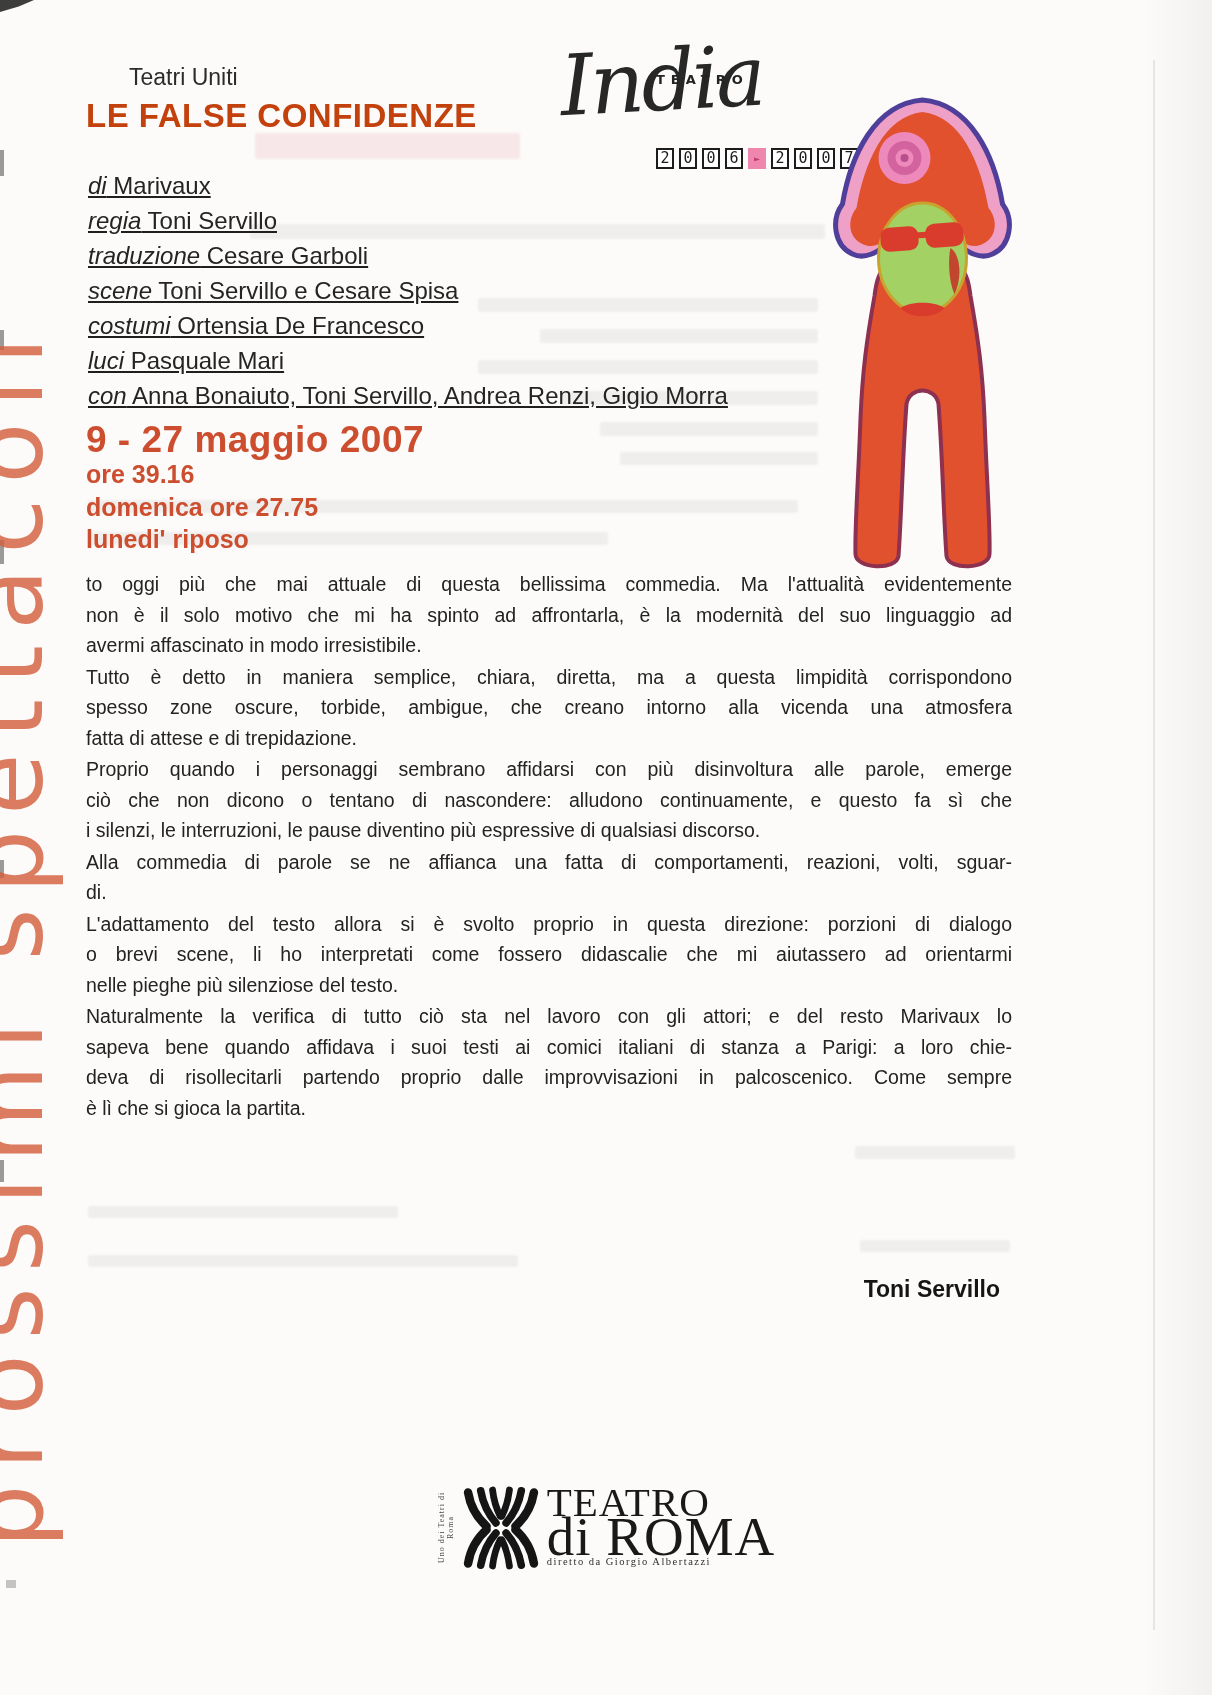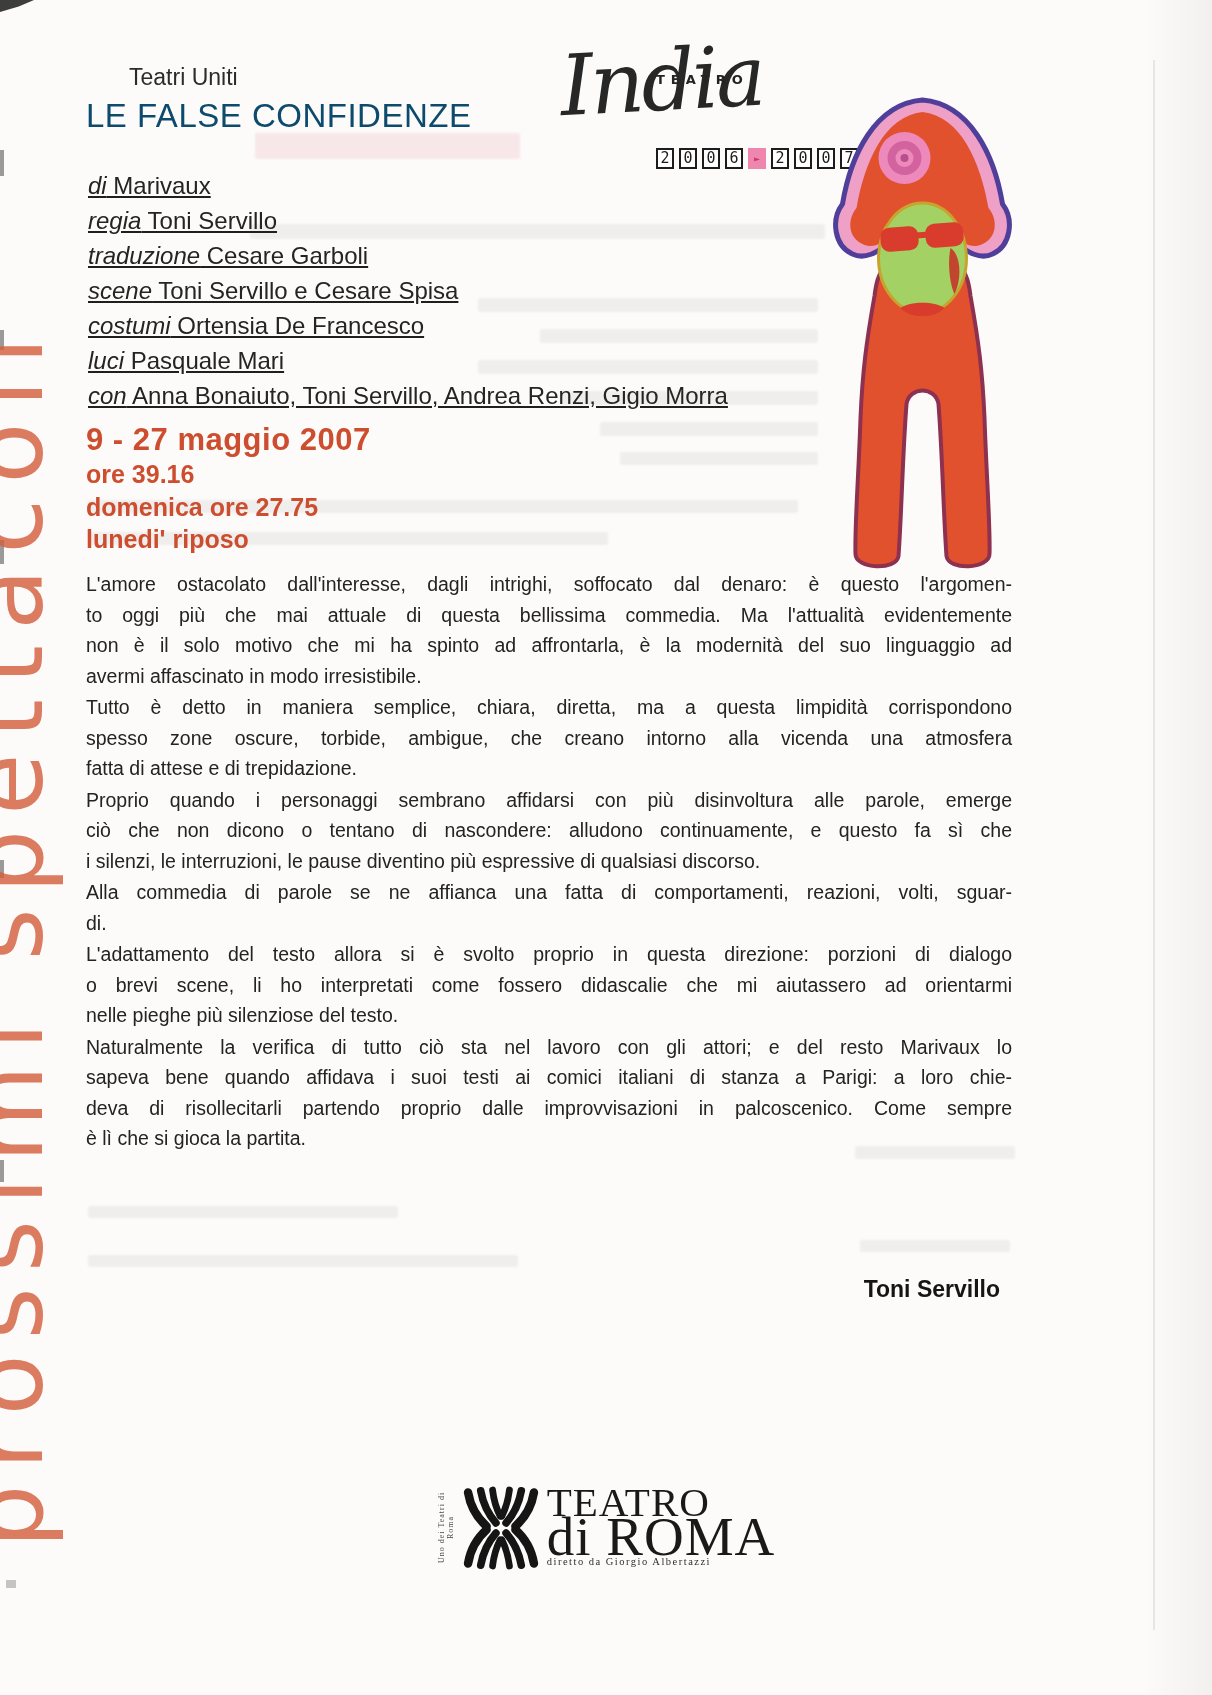--- a/index.html
+++ b/index.html
@@ -9,31 +9,31 @@
         background:linear-gradient(to right,rgba(0,0,0,0),rgba(0,0,0,0.045));pointer-events:none;}
 
   
   .vertical-text{position:absolute;left:-46px;top:1548px;transform:rotate(-90deg);
         transform-origin:0 0;width:1500px;white-space:nowrap;
         font-family:"DejaVu Sans",sans-serif;font-size:100px;letter-spacing:15px;
         color:#d4603f;opacity:.82;line-height:108px;}
 
   
   .company{position:absolute;left:89px;top:64px;font-size:23px;color:#2b2b2b;margin-left:40px;}
-  .show-title{position:absolute;left:86px;top:97px;font-size:33px;font-weight:normal;
-        letter-spacing:.5px;color:#0c4a6e;}
+  .show-title{position:absolute;left:86px;top:97px;font-size:33px;font-weight:bold;
+        letter-spacing:.5px;color:#c2410c;}
 
   
   .credits{position:absolute;left:88px;top:168px;text-decoration:underline;}
   .credit-line{font-size:24px;line-height:35px;color:#242424;}
   .credit-role{font-style:italic;}
 
   
   .schedule{position:absolute;left:86px;top:422px;color:#cc4e2f;font-weight:bold;}
-  .sched-dates{font-size:31px;line-height:36px;letter-spacing:.5px;}
+  .sched-dates{font-size:37px;line-height:36px;letter-spacing:.5px;}
   .sched-line{font-size:25px;line-height:32.5px;}
 
   
   .body-text{position:absolute;left:86px;top:569px;width:926px;font-size:19.5px;
         line-height:30.5px;color:#232323;}
   .para{margin:0 0 1px 0;}
   .line{white-space:normal;}
   .line.just{text-align:justify;text-align-last:justify;}
   .signature{position:absolute;right:212px;top:1276px;font-size:23px;font-weight:bold;color:#151515;}
 
@@ -153,21 +153,20 @@
 
   <div class="schedule">
     <div class="sched-dates">9 - 27 maggio 2007</div>
     <div class="sched-line">ore 39.16</div>
     <div class="sched-line">domenica ore 27.75</div>
     <div class="sched-line">lunedi' riposo</div>
   </div>
 
   <div class="body-text">
       <div class="para">
-        <div class="line just">L'amore ostacolato dall'interesse, dagli intrighi, soffocato dal denaro: è questo l'argomen-</div>
         <div class="line just">to oggi più che mai attuale di questa bellissima commedia. Ma l'attualità evidentemente</div>
         <div class="line just">non è il solo motivo che mi ha spinto ad affrontarla, è la modernità del suo linguaggio ad</div>
         <div class="line">avermi affascinato in modo irresistibile.</div>
       </div>
       <div class="para">
         <div class="line just">Tutto è detto in maniera semplice, chiara, diretta, ma a questa limpidità corrispondono</div>
         <div class="line just">spesso zone oscure, torbide, ambigue, che creano intorno alla vicenda una atmosfera</div>
         <div class="line">fatta di attese e di trepidazione.</div>
       </div>
       <div class="para">

